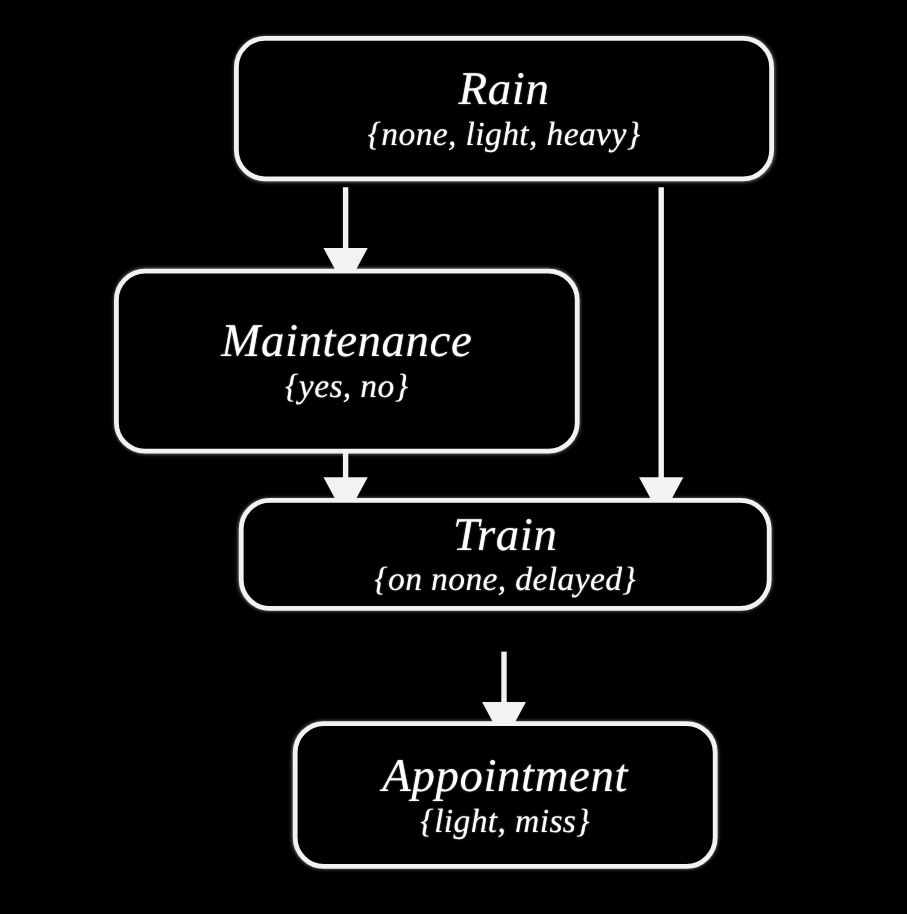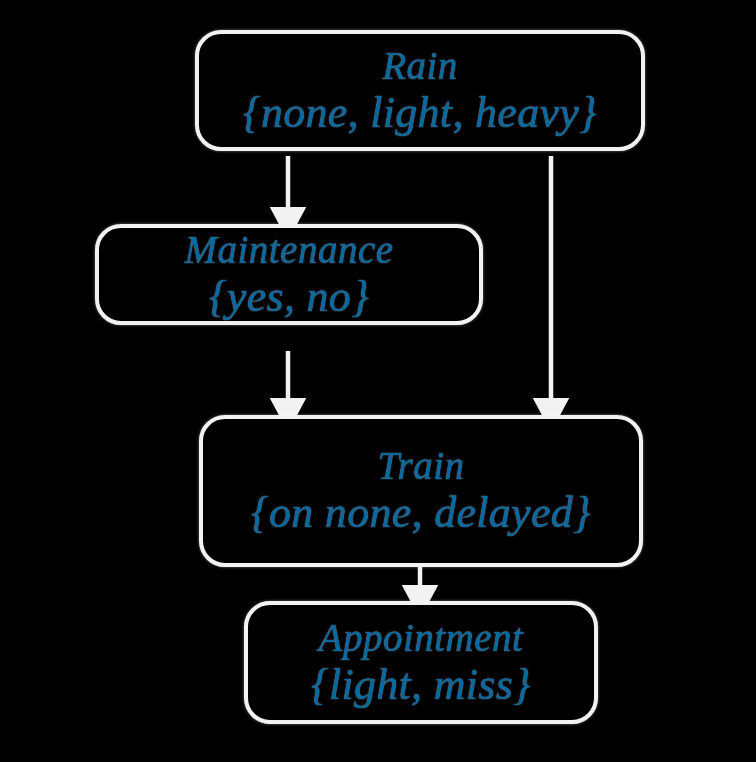--- a/index.html
+++ b/index.html
@@ -30,41 +30,41 @@
     position: absolute;
     box-sizing: border-box;
     background: #000000;
     border: 4px solid #f2f2f2;
     border-radius: 26px;
     display: flex;
     flex-direction: column;
     align-items: center;
     justify-content: center;
     text-align: center;
-    color: #0369a1;
+    color: #ffffff;
     font-style: italic;
     line-height: 1.13;
     box-shadow: 0 0 3px rgba(255,255,255,0.45);
   }
   .node-name {
     font-size: 39px;
     letter-spacing: 0.5px;
     white-space: nowrap;
     text-shadow: 0 0 1px rgba(255,200,160,0.55), 0 0 2px rgba(160,190,255,0.35);
   }
   .node-states {
-    font-size: 44px;
+    font-size: 28px;
     letter-spacing: 0.3px;
     white-space: nowrap;
     text-shadow: 0 0 1px rgba(255,200,160,0.55), 0 0 2px rgba(160,190,255,0.35);
   }
   
   #node-rain        { left: 195px; top: 30px;  width: 450px; height: 121px; }
-  #node-maintenance { left: 95px;  top: 224px; width: 388px; height: 101px; }
-  #node-train       { left: 199px; top: 415px; width: 444px; height: 152px; font-style: italic; }
+  #node-maintenance { left: 95px;  top: 224px; width: 388px; height: 154px; }
+  #node-train       { left: 199px; top: 415px; width: 444px; height: 94px; font-style: italic; }
   #node-appointment { left: 244px; top: 601px; width: 354px; height: 123px; }
 </style>
 </head>
 <body>
 
 <div id="canvas">
 
   <svg class="edge-layer" viewBox="0 0 756 762" width="756" height="762" xmlns="http://www.w3.org/2000/svg">
     <defs>
       <marker id="arrowhead" markerWidth="9" markerHeight="9" refX="1.4" refY="4.5" orient="auto" markerUnits="strokeWidth">

